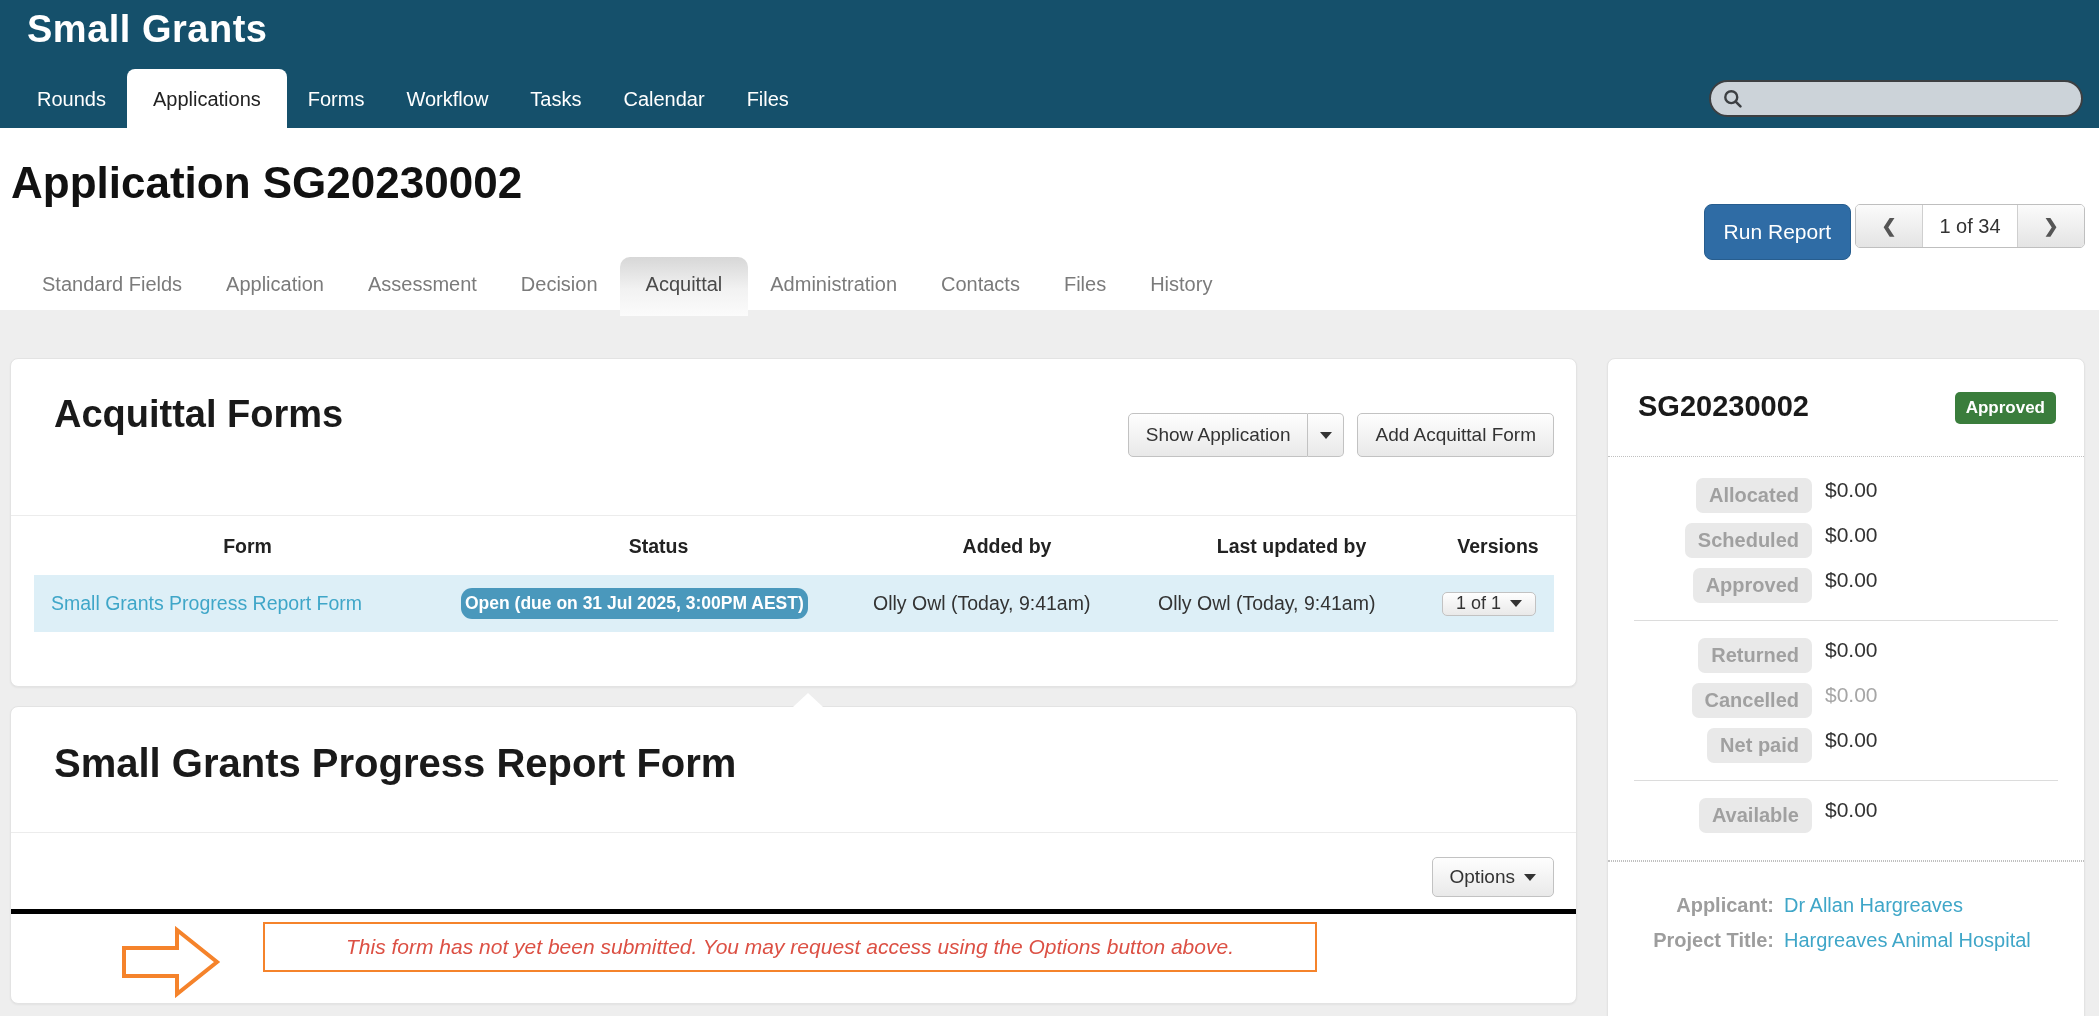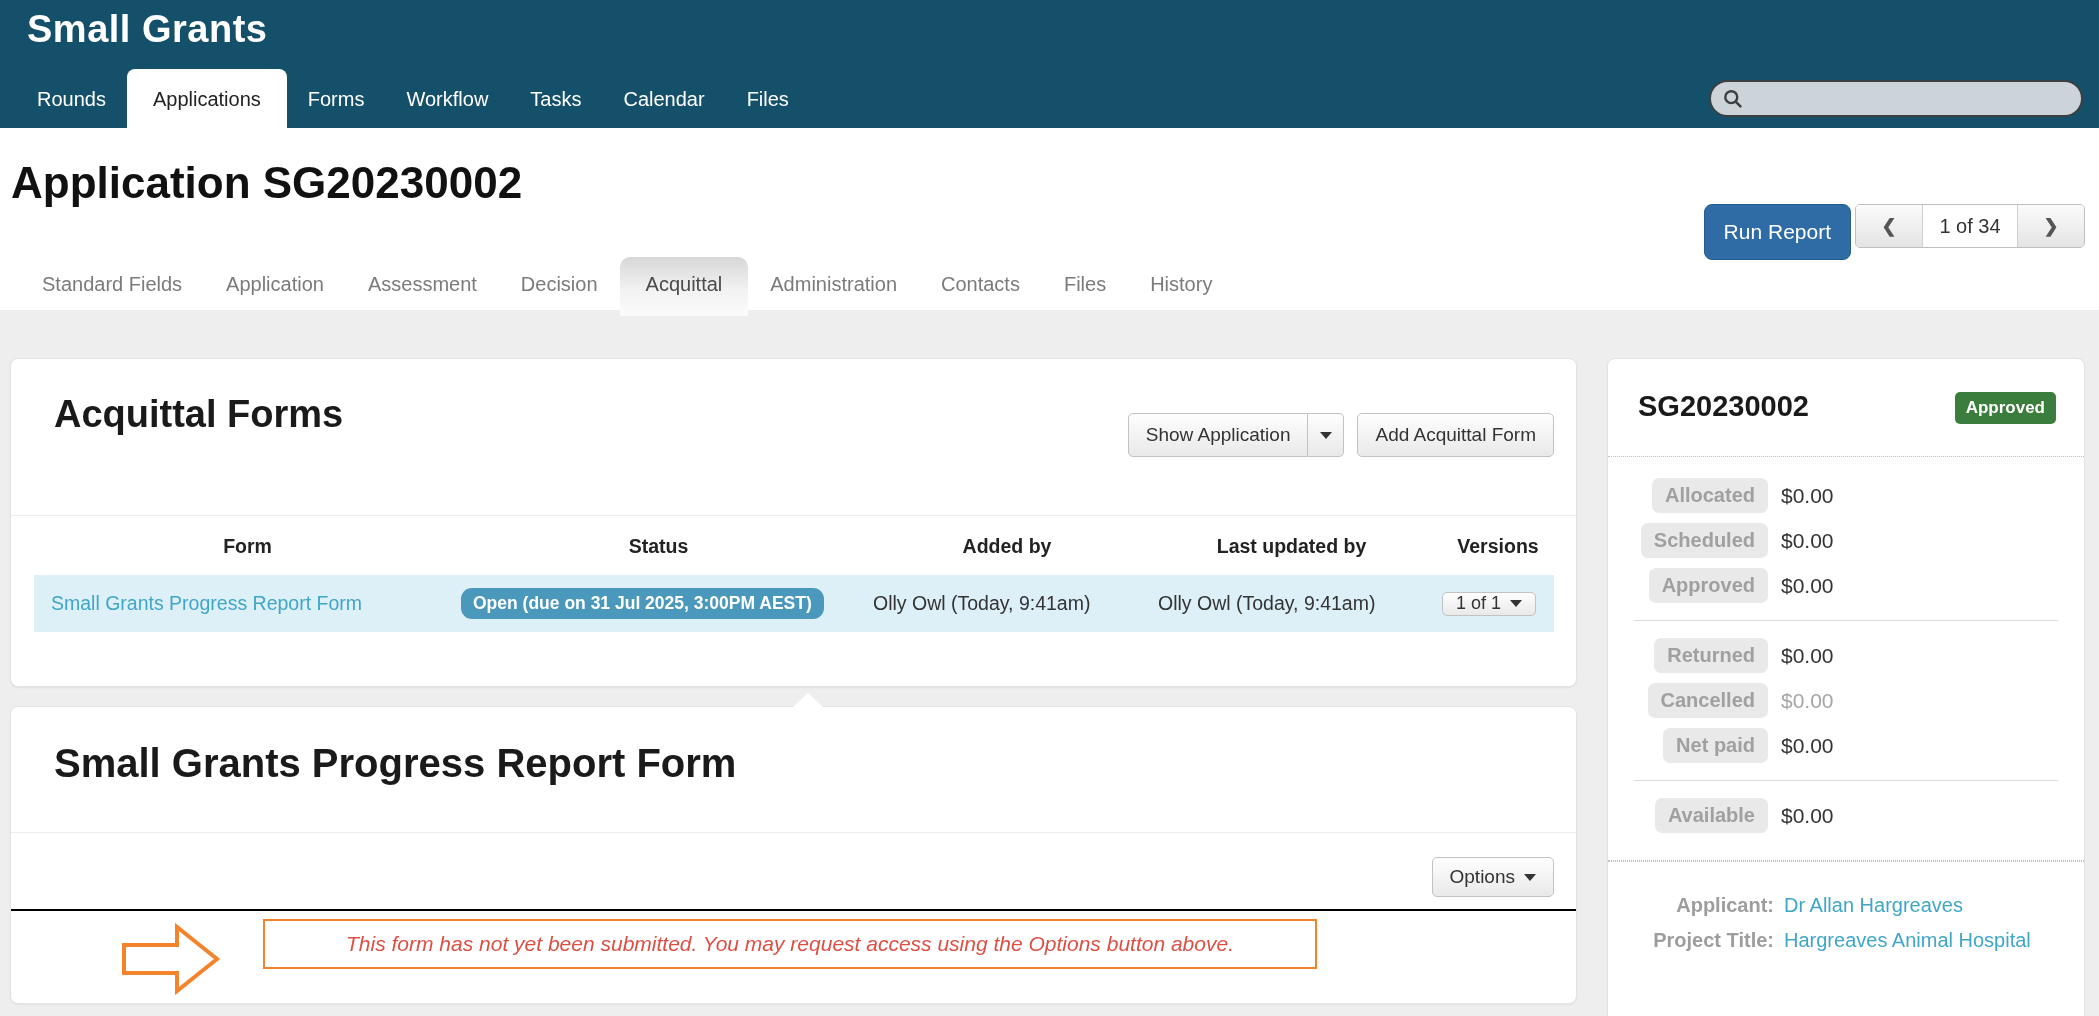--- a/index.html
+++ b/index.html
@@ -52,40 +52,40 @@
   .caret-seg .caret { margin-left:0; }
   .card1-hr { border-top:1px solid #ececec; margin-top:58px; }
   table.forms { border-collapse:collapse; margin:0 23px; width:1520px; table-layout:fixed; }
   table.forms col.c1{width:410px} table.forms col.c2{width:412px} table.forms col.c3{width:285px}
   table.forms col.c4{width:284px} table.forms col.c5{width:129px}
   table.forms th { text-align:center; font-size:19.5px; font-weight:bold; color:#222; padding:19px 0 17px 17px; }
   table.forms td { padding:13px 0 13px 17px; font-size:19.5px; vertical-align:middle; }
   tr.hl td { background:#ddeff7; }
   .form-link { color:#3fa6c8; cursor:pointer; text-decoration:none; }
   .status-pill { display:inline-block; background:#4a98bc; color:#fff; font-size:17.5px; font-weight:bold;
-    padding:5px 12px; border-radius:11px; white-space:nowrap; }
+    padding:5px 4px; border-radius:11px; white-space:nowrap; }
   .ver-btn { height:24px; font-size:18px; padding:0 13px; }
   
   .card2-title { margin:34px 43px 0; font-size:40px; font-weight:bold; color:#1a1a1a; }
   .toolbar { margin-top:46px; border-top:1px solid #ececec; padding:24px 22px 12px; display:flex; justify-content:flex-end; }
   .opt-btn { height:40px; }
-  .alert-row { border-top:2px solid #000000; position:relative; height:100px;padding-left:36px; }
+  .alert-row { border-top:5px solid #000000; position:relative; height:100px;padding-left:36px; }
   .alert-arrow { position:absolute; left:110px; top:12px; }
   .alert-box { position:absolute; left:252px; top:8px; width:1054px; height:50px; border:2px solid #f5832b;
     display:flex; align-items:center; justify-content:center; }
   .alert-text { color:#dc5044; font-size:21px; font-style:italic; }
   .bottom-hr { border-top:1px solid #ececec; margin:0 22px; }
   
   .side-head { display:flex; justify-content:space-between; align-items:center; padding:30px 28px 0 30px; }
   .side-id { font-size:29px; font-weight:bold; color:#1a1a1a; }
   .badge-approved { background:#3a7d3c; color:#fff; font-size:17px; font-weight:bold; padding:6px 11px; border-radius:5px; margin-top:3px; }
   .dotted { border-top:1px dotted #c0c0c0; }
   .d1 { margin-top:32px; }
   .amounts { padding:16px 0 4px; }
-  .arow { display:flex; align-items:center; padding:5px 0; }
+  .arow { display:flex; align-items:flex-start; padding:5px 0;margin-left:44px; }
   .alabel { width:160px; text-align:right; }
   .pill { display:inline-block; background:#e9e9e9; color:#a0a0a0; font-size:20px; font-weight:bold; padding:6px 13px; border-radius:7px; }
   .aval { margin-left:13px; font-size:21px; color:#333; }
   .aval.muted { color:#a6a6a6; }
   .solid-hr { border-top:1px solid #dcdcdc; margin:12px 26px; }
   .stage-row { display:flex; justify-content:space-between; align-items:center; padding:16px 20px 16px 30px; }
   .stage-text { font-size:20px; color:#333; }
   .stage-text .lbl { color:#9d9d9d; font-weight:bold; }
   .contact { padding:26px 0 0; }
   .crow { display:flex; padding:6px 0; }

